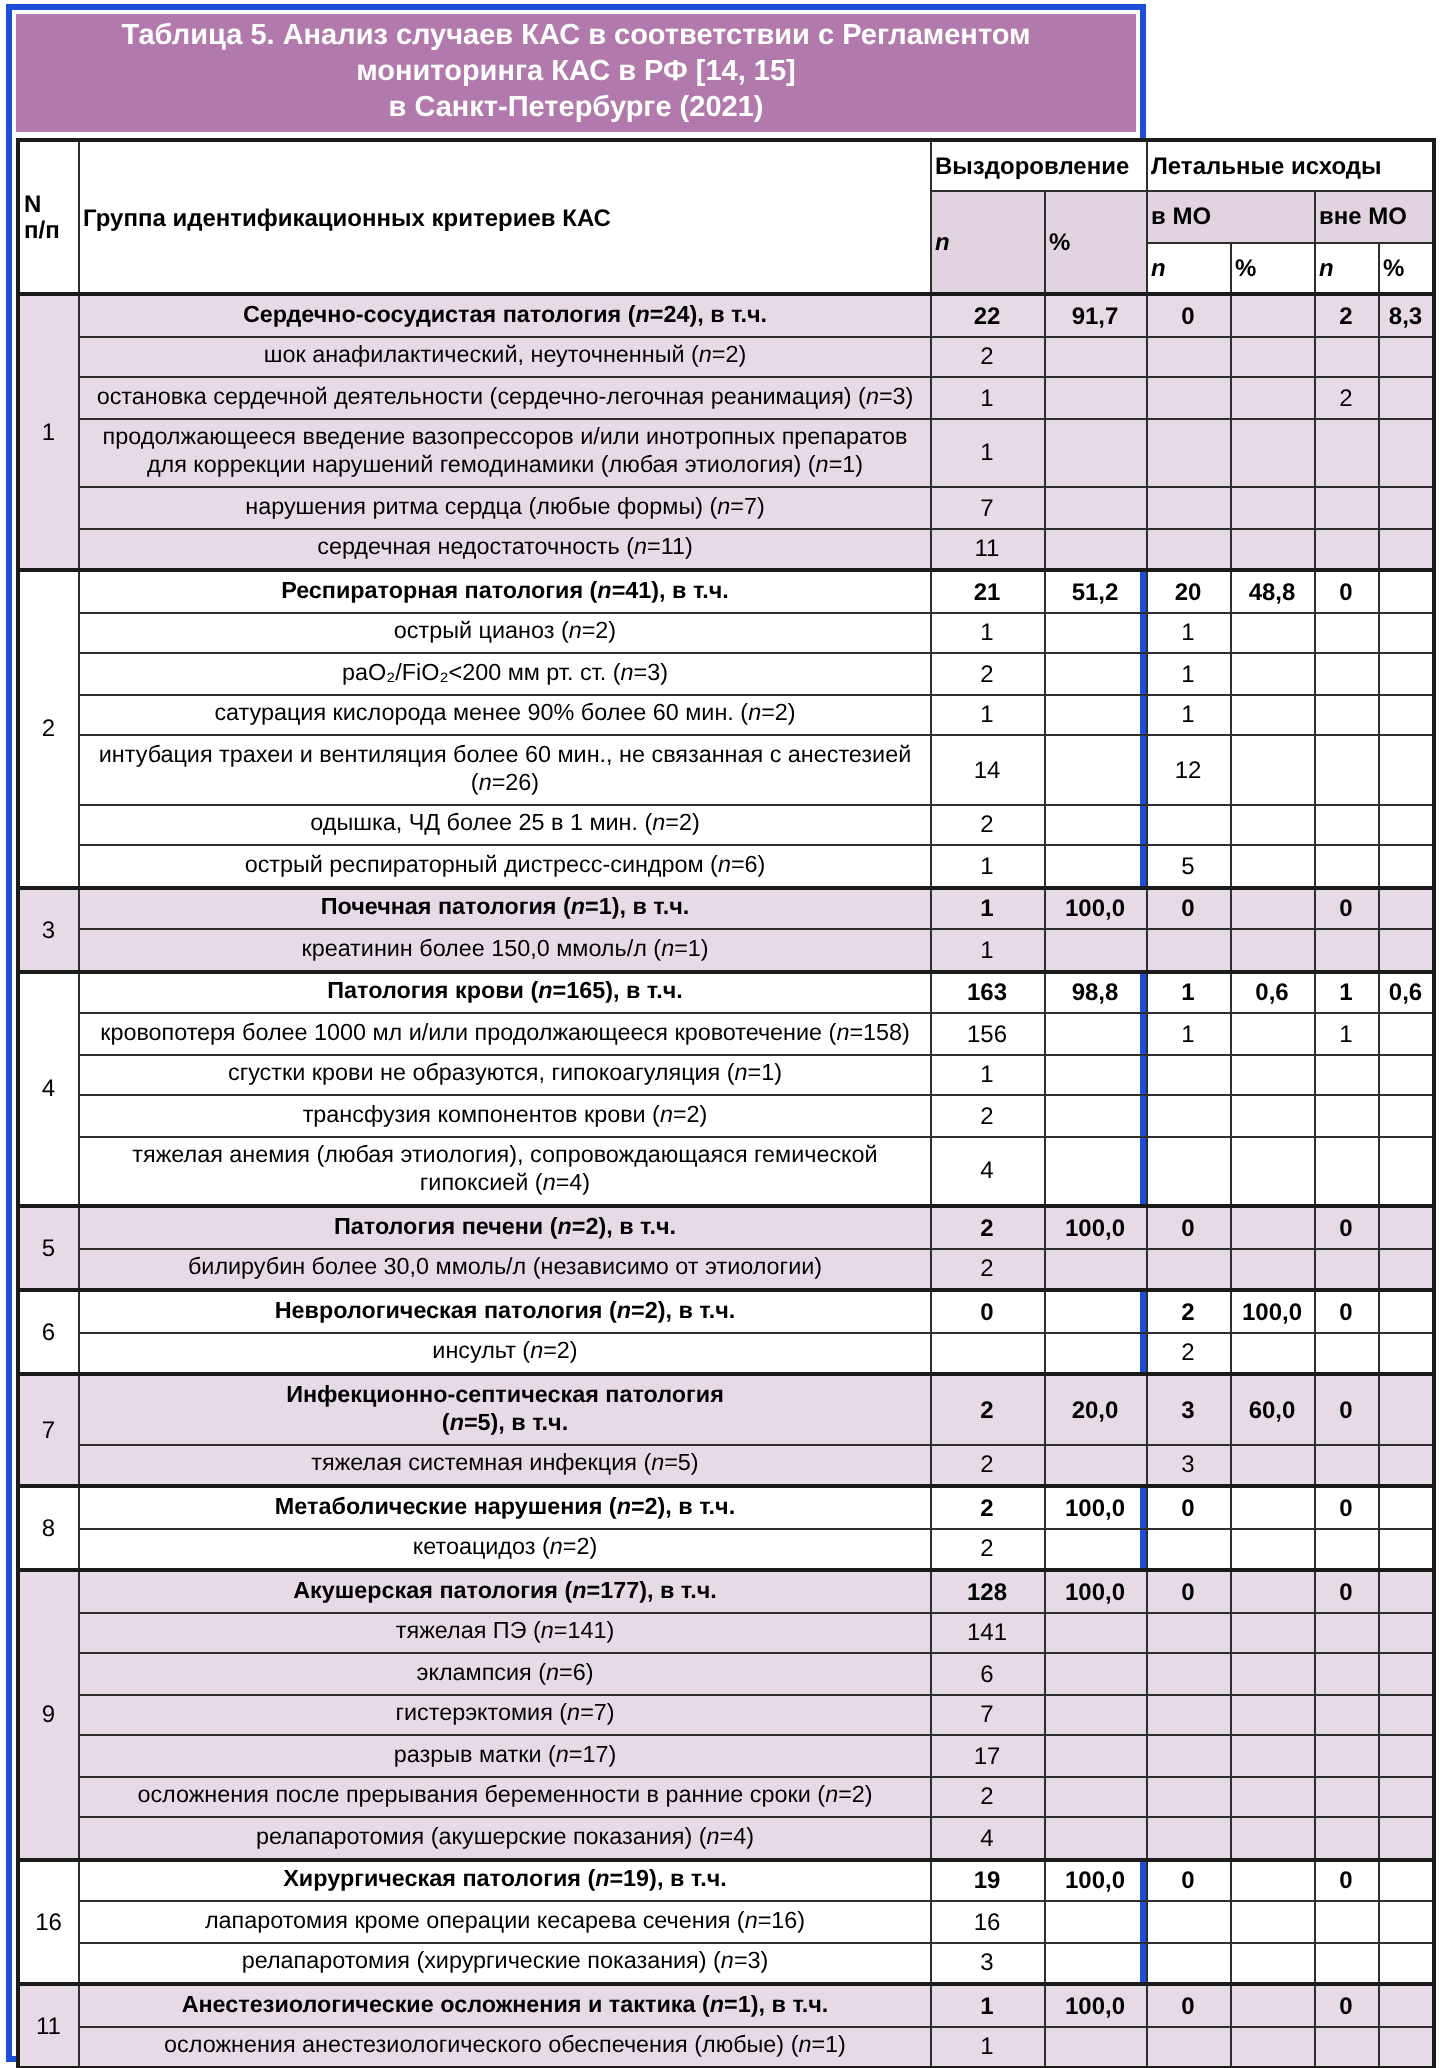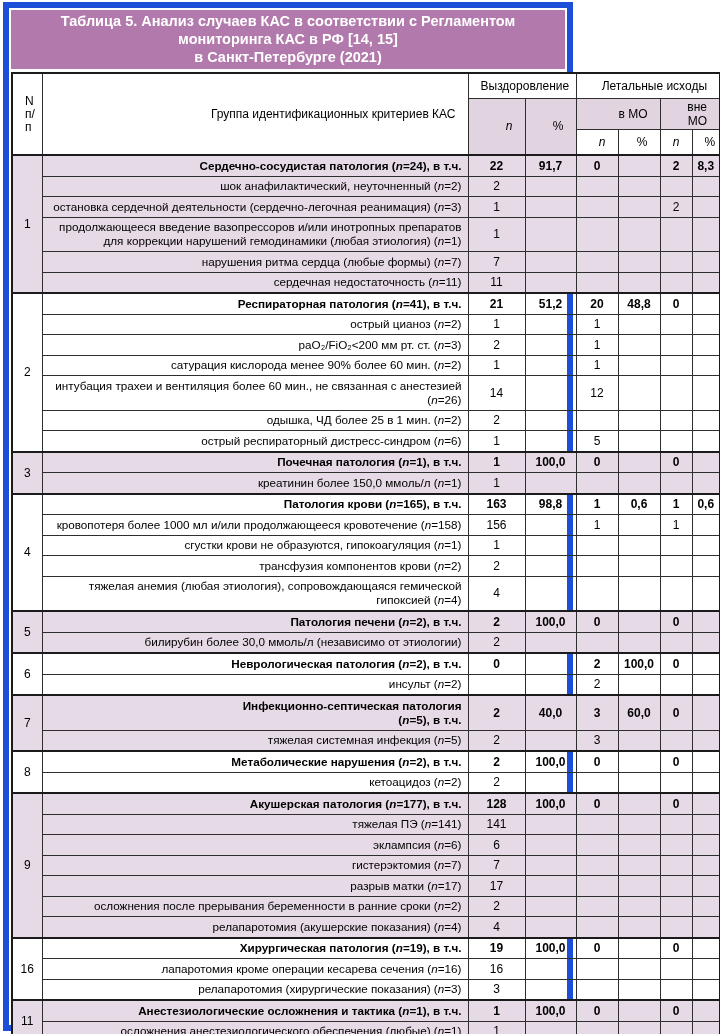--- a/index.html
+++ b/index.html
@@ -7,21 +7,21 @@
   body {
     width: 720px;
     height: 1034px;
     font-family: "Liberation Sans", sans-serif;
     padding: 2px 3px 3px 3px;
     overflow: hidden;
   }
   .page {
     width: 570px;
     height: 1029px;
-    border: 6px solid #1d4ed8;
+    border: 3px solid #1d4ed8;
     padding: 2px;
     background: #ffffff;
   }
   .title-bar {
     background: var(--accent, #b279ac);
     color: #ffffff;
     font-weight: bold;
     font-size: 14.5px;
     line-height: 18px;
     text-align: center;
@@ -32,40 +32,40 @@
     table-layout: fixed;
     width: 708px;
     margin-top: 3px;
     border: 2px solid #1b1b1b;
   }
   table.kas th, table.kas td {
     border: 1px solid #2e2e2e;
     vertical-align: middle;
   }
   thead th {
-    font-weight: normal;
+    font-weight: bold;
     font-size: 12px;
-    text-align: right;
+    text-align: left;
     background: #ffffff;
-    padding: 1px 12px;
+    padding: 1px 2px;
   }
   thead tr.h1 { height: 25px; }
   thead tr.h2 { height: 26px; }
   thead tr.h3 { height: 26px; }
   th.num-hdr { white-space: pre-line; line-height: 13px; font-size: 12px; }
   th.hdr-mid { background: var(--hdr-shade, #e2d3e0); }
   .it { font-style: italic; }
   tbody td.num-col {
     text-align: center;
     font-size: 12px;
     padding: 1px;
     background: #ffffff;
   }
   tbody td.label {
-    text-align: right;
+    text-align: center;
     font-size: 11.7px;
     line-height: 14px;
     padding: 2.5px 6px 3px 7px;
   }
   tbody td.val {
     text-align: center;
     font-size: 12px;
     padding: 1px 2px;
   }
   tbody td.b { font-weight: bold; }
@@ -334,21 +334,21 @@
           <td class="val"></td>
           <td class="val">2</td>
           <td class="val"></td>
           <td class="val"></td>
           <td class="val"></td>
         </tr>
         <tr class="shaded group-first">
           <td class="num-col" rowspan="2">7</td>
           <td class="label b">Инфекционно-септическая патология<br>(<i>n</i>=5), в т.ч.</td>
           <td class="val b">2</td>
-          <td class="val b">40,0</td>
+          <td class="val b">20,0</td>
           <td class="val b">3</td>
           <td class="val b">60,0</td>
           <td class="val b">0</td>
           <td class="val b"></td>
         </tr>
         <tr class="shaded">
           <td class="label">тяжелая системная инфекция (<i>n</i>=5)</td>
           <td class="val">2</td>
           <td class="val"></td>
           <td class="val">3</td>

